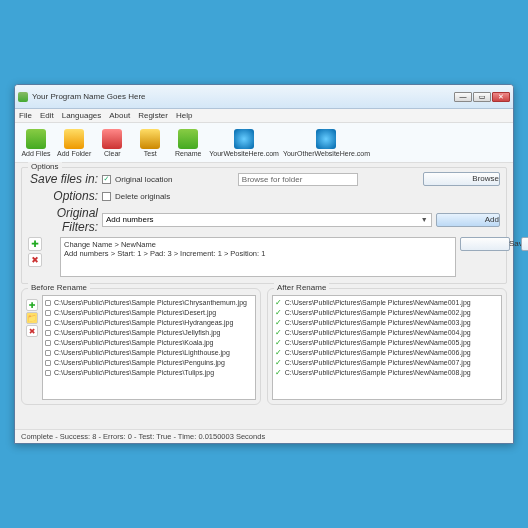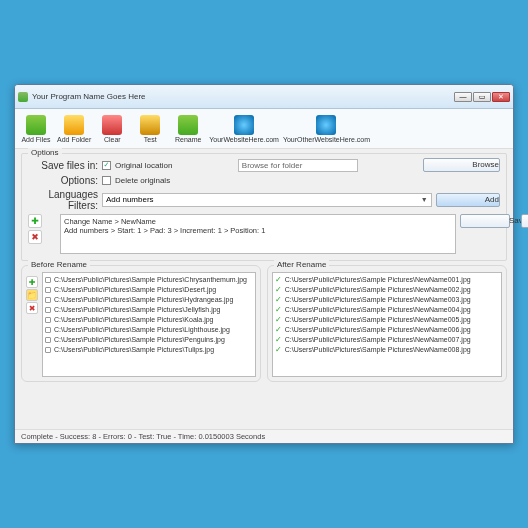--- a/index.html
+++ b/index.html
@@ -12,21 +12,21 @@
 .winbtn { width: 18px; height: 10px; border: 1px solid #888; background: linear-gradient(#fafafa,#dcdcdc); font-size: 7px; text-align: center; line-height: 8px; border-radius: 1px; }
 .winbtn.close { background: linear-gradient(#e88,#c44); border-color: #a33; color: #fff; }
 .menubar { height: 14px; background: #f4f4f4; border-bottom: 1px solid #ddd; display: flex; align-items: center; padding: 0 4px; gap: 8px; font-size: 8px; color: #333; }
 .toolbar { height: 40px; background: #f6fafd; border-bottom: 1px solid #ddd; display: flex; align-items: center; padding: 2px 4px; gap: 4px; }
 .tbtn { display: flex; flex-direction: column; align-items: center; justify-content: center; min-width: 34px; font-size: 7px; color: #333; cursor: pointer; }
 .tbtn .ticon { width: 20px; height: 20px; border-radius: 3px; margin-bottom: 1px; }
 .content { padding: 4px 6px; }
 .options { border: 1px solid #d8d8d8; border-radius: 2px; padding: 4px 6px 6px; margin-bottom: 0; position: relative; }
 .options > .grplabel { position: absolute; top: -6px; left: 6px; background: #f0f0f0; padding: 0 3px; font-size: 8px; color: #333; }
 .row { display: flex; align-items: center; margin-bottom: 3px; gap: 4px; }
-.lbl { width: 70px; text-align: right; font-size: 10px; color: #333; }
+.lbl { width: 70px; text-align: right; font-size: 12px; color: #333; font-style: italic; }
 .chk { width: 9px; height: 9px; border: 1px solid #888; background: #fff; display: inline-flex; align-items: center; justify-content: center; font-size: 7px; color: #2a6; }
 .txt { font-size: 8px; color: #333; }
 .input { border: 1px solid #bbb; background: #fff; height: 13px; font-size: 8px; padding: 0 3px; line-height: 11px; color: #666; }
 .btn { border: 1px solid #9ab; background: linear-gradient(#fdfdfd,#e6eef6); height: 14px; min-width: 38px; font-size: 8px; text-align: center; line-height: 12px; border-radius: 2px; color: #333; cursor: pointer; padding-left: 48px; }
 .select { border: 1px solid #bbb; background: #fff; height: 14px; font-size: 8px; padding: 0 3px; line-height: 12px; display: flex; align-items: center; justify-content: space-between; gap: 32px; }
 .select .arrow { font-size: 7px; color: #555; }
 .filterarea { display: flex; gap: 4px; margin-top: 2px; }
 .filterlist { flex: 1; border: 1px solid #bbb; background: #fff; height: 40px; padding: 2px 3px; font-size: 7.5px; color: #333; line-height: 9px; }
 .sidecol { width: 28px; display: flex; flex-direction: column; gap: 2px; }
 .iconbtn { width: 14px; height: 14px; border: 1px solid #ccc; border-radius: 2px; display: flex; align-items: center; justify-content: center; font-size: 9px; background: #fff; }
@@ -48,20 +48,28 @@
 <div class="window">
   <div class="titlebar">
     <div class="ico"></div>
     <div class="title">Your Program Name Goes Here</div>
     <div class="winbtns">
       <div class="winbtn">—</div>
       <div class="winbtn">▭</div>
       <div class="winbtn close">✕</div>
     </div>
   </div>
+  <div class="menubar" id="menubar">
+      <span>File</span>
+      <span>Edit</span>
+      <span>Languages</span>
+      <span>About</span>
+      <span>Register</span>
+      <span>Help</span>
+    </div>
   <div class="toolbar" id="toolbar">
       <div class="tbtn">
         <div class="ticon" style="background: linear-gradient(rgb(136, 204, 68), rgb(68, 170, 34));"></div>
         <div>Add Files</div>
       </div>
       <div class="tbtn">
         <div class="ticon" style="background: linear-gradient(rgb(255, 221, 102), rgb(238, 153, 0));"></div>
         <div>Add Folder</div>
       </div>
       <div class="tbtn">
@@ -96,21 +104,21 @@
         <div class="input" style="width:120px">Browse for folder</div>
         <div style="flex:1"></div>
         <div class="btn">Browse</div>
       </div>
       <div class="row">
         <div class="lbl">Options:</div>
         <div class="chk"></div>
         <div class="txt">Delete originals</div>
       </div>
       <div class="row">
-        <div class="lbl">Languages Filters:</div>
+        <div class="lbl">Original Filters:</div>
         <div class="select" style="flex:1">
           <span>Add numbers</span>
           <span class="arrow">▼</span>
         </div>
         <div class="btn" style="background:linear-gradient(#e6f2fd,#bcd9f5)">Add</div>
       </div>
       <div class="filterarea">
         <div class="sidecol">
           <div class="iconbtn" style="color:#2a2">✚</div>
           <div class="iconbtn" style="color:#c33">✖</div>

